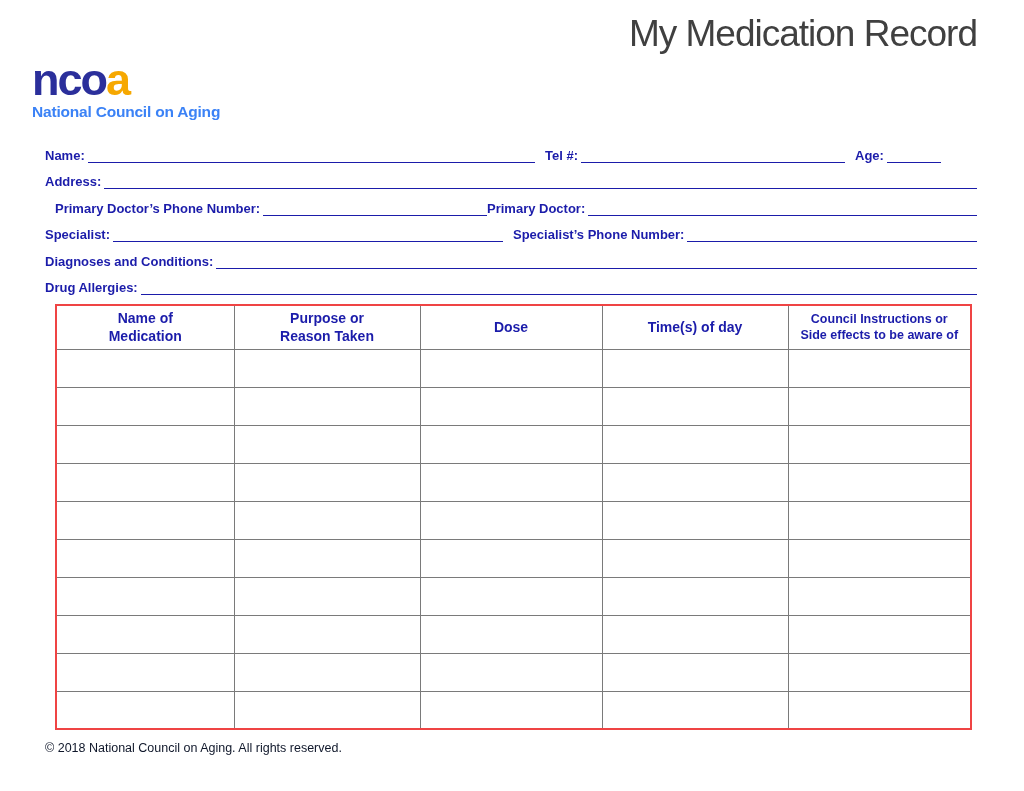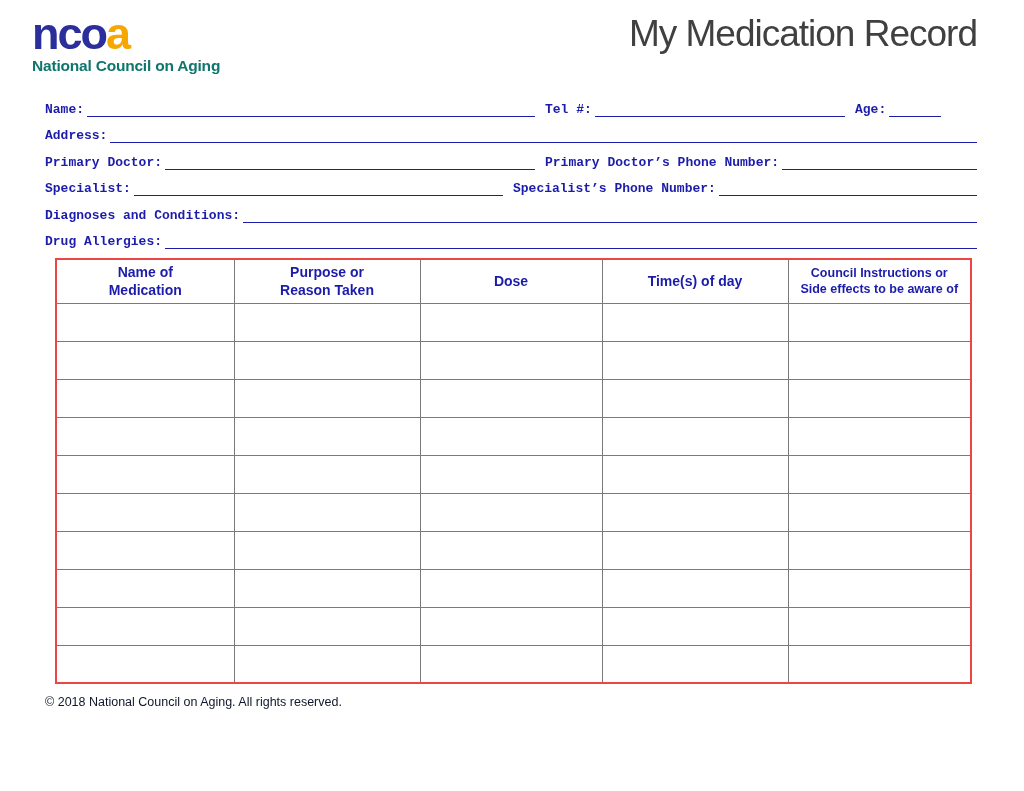--- a/index.html
+++ b/index.html
@@ -13,40 +13,41 @@
 
   
   .header {
     display:flex; justify-content:space-between; align-items:flex-start;
     padding:13px 47px 0 32px;
   }
   .logo { display:flex; flex-direction:column; }
   .logo-wordmark {
     font-weight:bold; font-size:45px; line-height:0.92; letter-spacing:-2px;
     color:#2b2f9b;
+    margin-top:46px;
   }
   .logo-gold { color:#f6a801; }
   .logo-tagline {
-    font-size:15.5px; font-weight:bold; color:#0f766e; margin-top:3px; letter-spacing:-0.2px;
+    font-size:15.5px; font-weight:bold; color:#3b82f6; margin-top:3px; letter-spacing:-0.2px;
   }
   .page-title {
     font-size:37px; font-weight:normal; color:#404040;
     letter-spacing:-1px; margin-top:0; white-space:nowrap;
   }
 
   
   .form { padding:24px 47px 0 45px; }
   .form-row {
     display:flex; align-items:flex-end;
     margin-bottom:9px;
     font-size:13px; font-weight:bold; color:#1b1caa;
     height:17.5px;
   }
   .field { display:flex; align-items:flex-end; min-width:0; }
-  .flabel { white-space:pre; line-height:1.1;font-family:Liberation Mono, monospace; }
+  .flabel { white-space:pre; line-height:1.1; }
   .fline {
     flex:1; border-bottom:1.6px solid #1b1caa; height:14px; margin-left:3px; min-width:10px;
   }
   .gap { margin-left:10px; }
 
   
   .med-table {
     margin:8px 0 0 10px;
     width:915px;
     border-collapse:collapse; table-layout:fixed;
@@ -99,26 +100,26 @@
         <span class="fline"></span>
       </div>
     </div>
 
     <div class="form-row">
       <span class="flabel">Address:</span>
       <span class="fline"></span>
     </div>
 
     <div class="form-row">
+      <div class="field gap" style="flex:1">
+        <span class="flabel">Primary Doctor’s Phone Number:</span>
+        <span class="fline"></span>
+      </div>
       <div class="field" style="flex:0 0 490px">
         <span class="flabel">Primary Doctor:</span>
-        <span class="fline"></span>
-      </div>
-      <div class="field gap" style="flex:1">
-        <span class="flabel">Primary Doctor’s Phone Number:</span>
         <span class="fline"></span>
       </div>
     </div>
 
     <div class="form-row">
       <div class="field" style="flex:0 0 458px">
         <span class="flabel">Specialist:</span>
         <span class="fline"></span>
       </div>
       <div class="field gap" style="flex:1">

